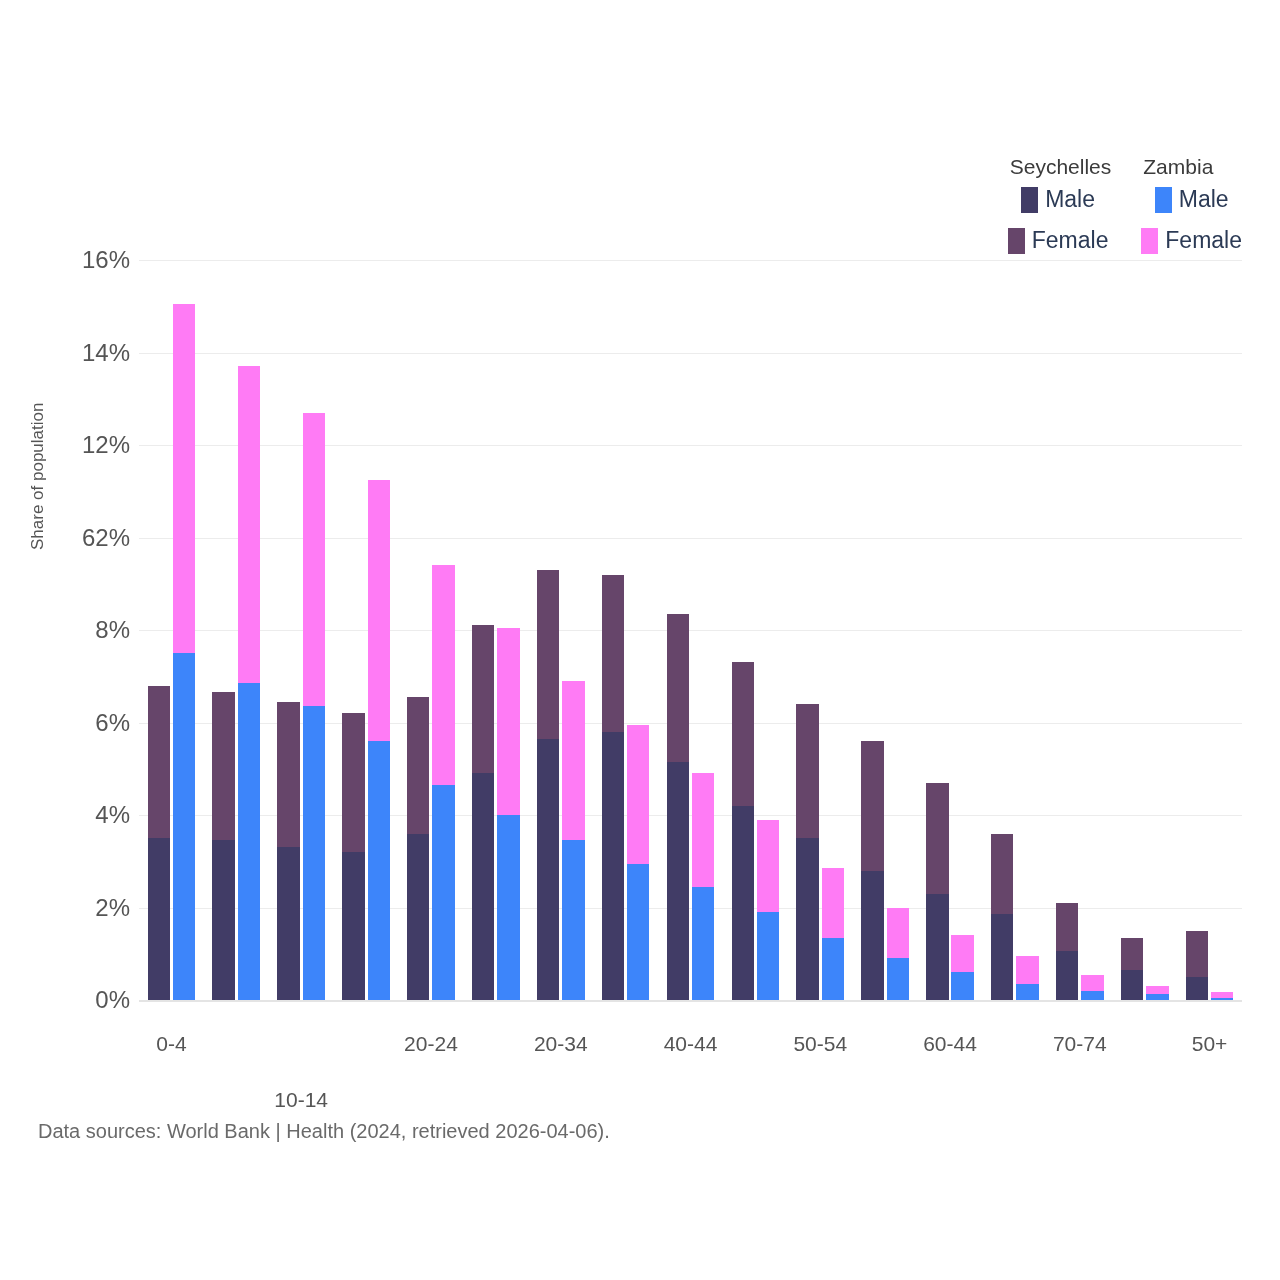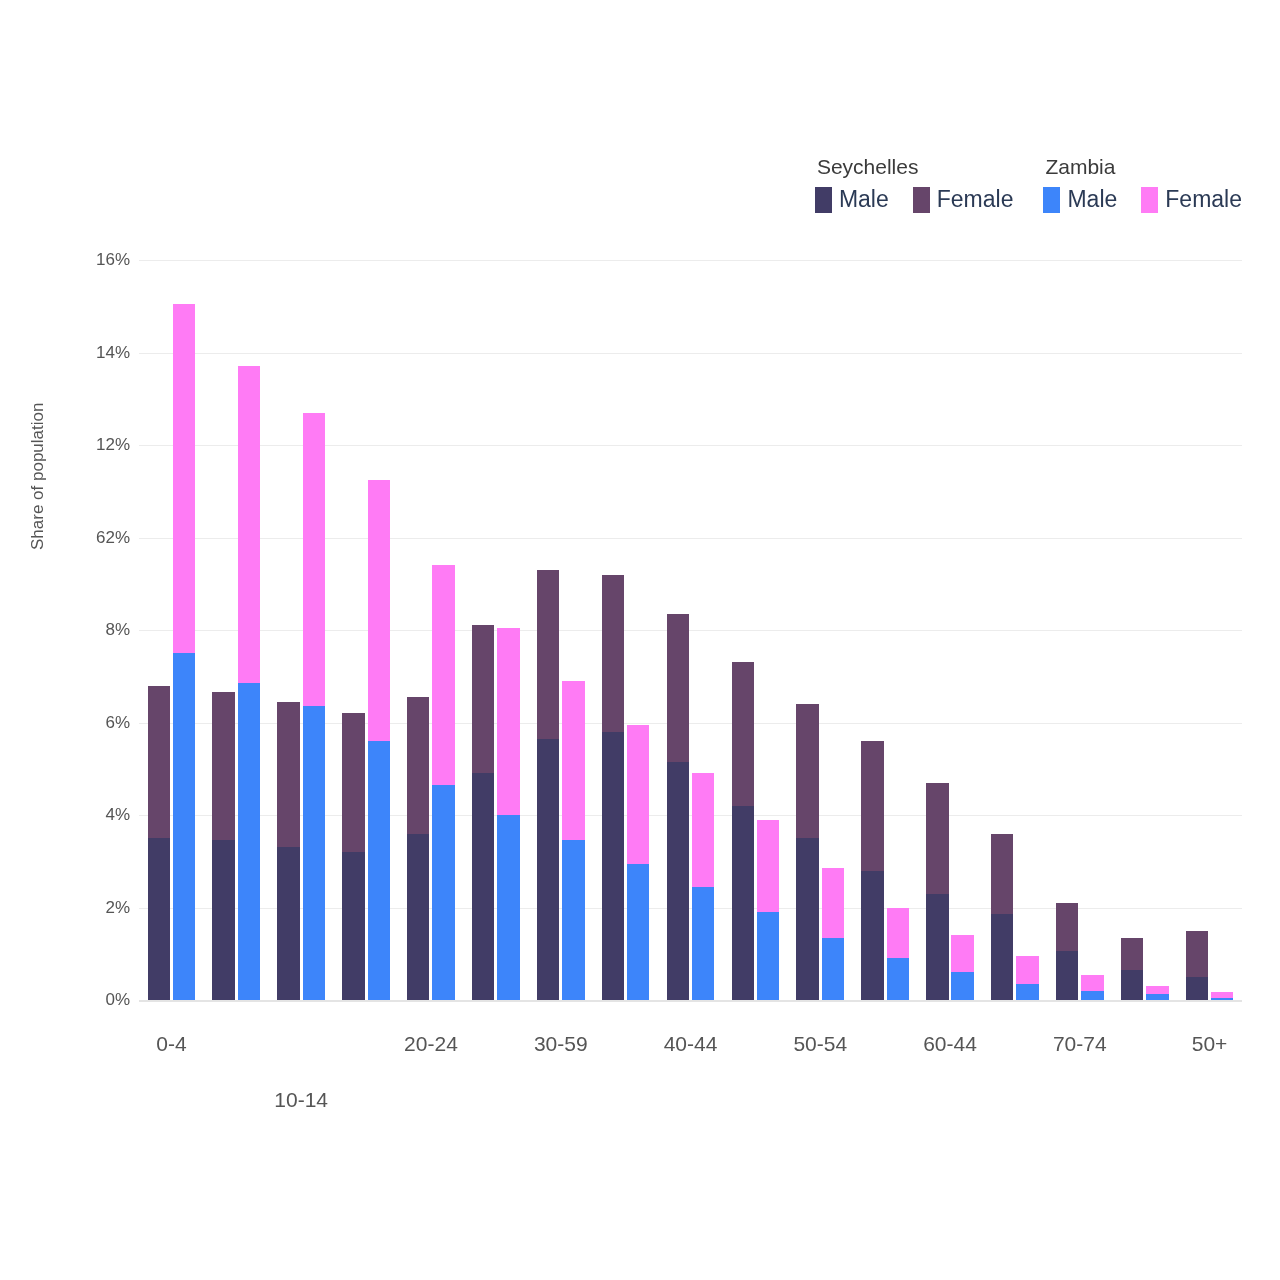--- a/index.html
+++ b/index.html
@@ -48,22 +48,22 @@
     align-items: flex-start;
   }
   .legend-group-title {
     font-size: 21px;
     color: #3b3b3b;
     margin-bottom: 7px;
     padding-left: 2px;
   }
   .legend-items {
     display: flex;
-    flex-direction: row;
-    gap: 24px;
+    flex-direction: column;
+    gap: 14px;
     align-items: center;
   }
   .legend-item {
     display: flex;
     flex-direction: row;
     align-items: center;
     gap: 7px;
   }
   .legend-swatch {
     width: 17px;
@@ -94,21 +94,21 @@
     color: #555555;
     transform-origin: left top;
     transform: rotate(-90deg) translate(-100%, 0);
     white-space: nowrap;
   }
   .y-tick-label {
     position: absolute;
     right: 0;
     width: 60px;
     text-align: right;
-    font-size: 17px;
+    font-size: 24px;
     color: #555555;
     transform: translateY(-50%);
   }
   .y-ticks {
     position: absolute;
     left: 70px;
     top: 0;
     width: 60px;
     height: 1280px;
   }
@@ -395,25 +395,26 @@
           <div class="bar" style="left: 33.901px; width: 22.3844px; height: 8.325px;">
             <div class="bar-seg" style="background: rgb(61, 133, 250); height: 2.3125px; bottom: 0px;"></div>
             <div class="bar-seg" style="background: rgb(255, 123, 245); height: 6.0125px; bottom: 2.3125px;"></div>
           </div>
         </div>
       </div>
     <div id="x-ticks">
         <div class="x-tick-label" style="left: 171.441px; top: 1032px;">0-4</div>
         <div class="x-tick-label" style="left: 301.206px; top: 1088px;">10-14</div>
         <div class="x-tick-label" style="left: 430.971px; top: 1032px;">20-24</div>
-        <div class="x-tick-label" style="left: 560.735px; top: 1032px;">30-59</div>
+        <div class="x-tick-label" style="left: 560.735px; top: 1032px;">20-34</div>
         <div class="x-tick-label" style="left: 690.5px; top: 1032px;">40-44</div>
         <div class="x-tick-label" style="left: 820.265px; top: 1032px;">50-54</div>
         <div class="x-tick-label" style="left: 950.029px; top: 1032px;">60-44</div>
         <div class="x-tick-label" style="left: 1079.79px; top: 1032px;">70-74</div>
         <div class="x-tick-label" style="left: 1209.56px; top: 1032px;">50+</div>
       </div>
   </div>
 
   <div class="footer">
+    <div>Data sources: World Bank | Health (2024, retrieved 2026-04-06).</div>
   </div>
 
 </div>
 
 </body></html>

